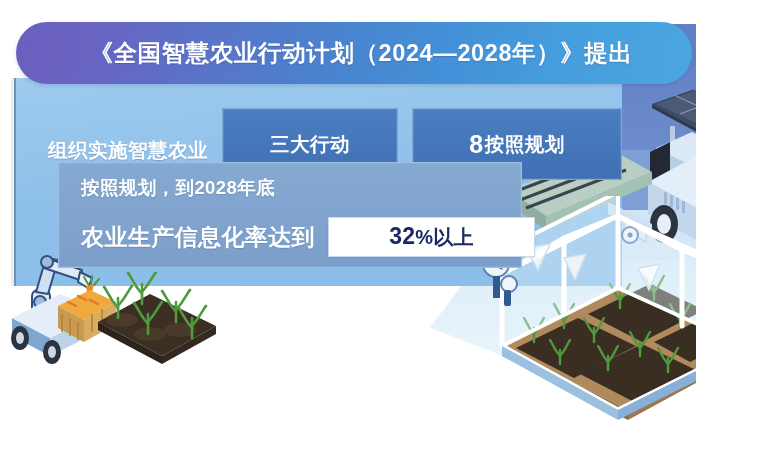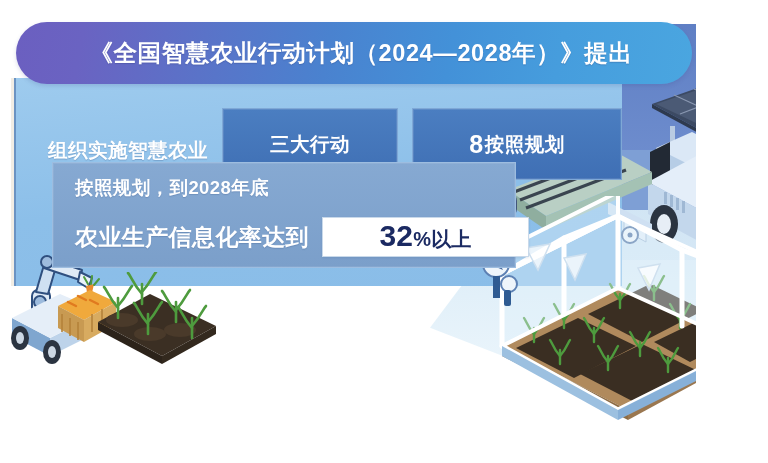--- a/index.html
+++ b/index.html
@@ -138,21 +138,21 @@
   .big-num {
     font-size: 25px;
     font-weight: bold;
     line-height: 1;
     margin-right: 1px;
   }
 
   
   .panel-inner {
     position: absolute;
-    left: 52px;
+    left: 58px;
     top: 162px;
     width: 462px;
     height: 104px;
     background: linear-gradient(180deg, #86a9d2 0%, #7b9fca 100%);
     border: 1px solid #9dbde0;
     box-shadow: inset 0 0 0 1px rgba(255,255,255,.08);
   }
   .plan-line {
     position: absolute;
     left: 22px;
@@ -191,21 +191,21 @@
     box-shadow: 0 1px 2px rgba(40,70,120,.12);
   }
   .rate-value {
     color: #1b2a62;
     font-size: 20px;
     font-weight: bold;
     letter-spacing: .2px;
     white-space: nowrap;
   }
   .rate-value .num {
-    font-size: 30px;
+    font-size: 23px;
     line-height: 1;
   }
 
   
   .art { position: absolute; pointer-events: none; }
   .art svg { display: block; }
 </style>
 </head>
 <body>
 

